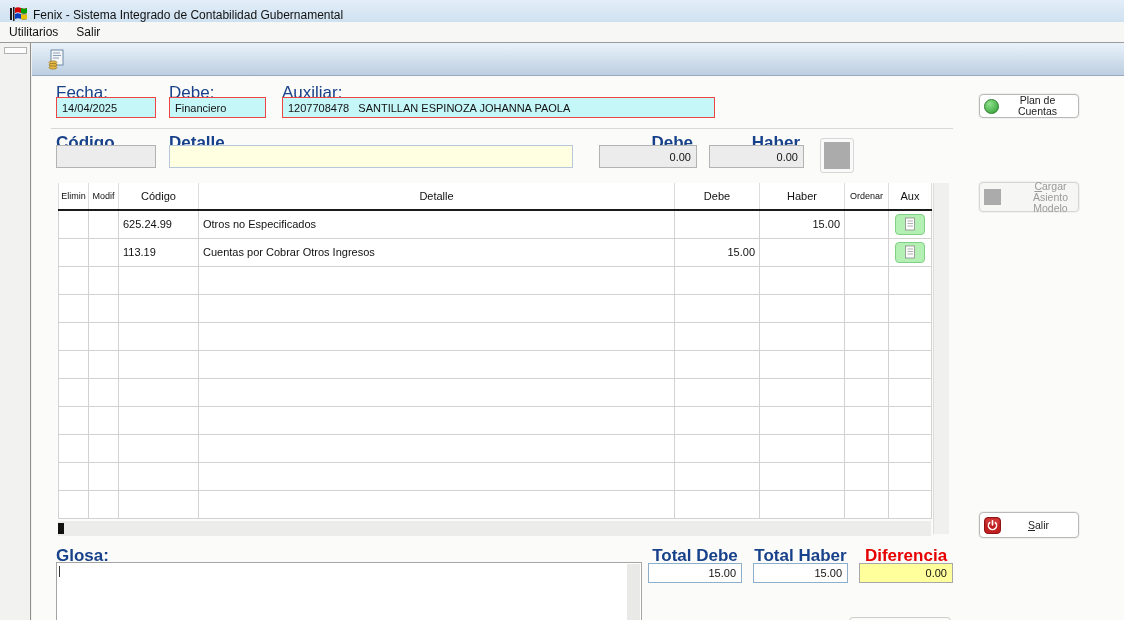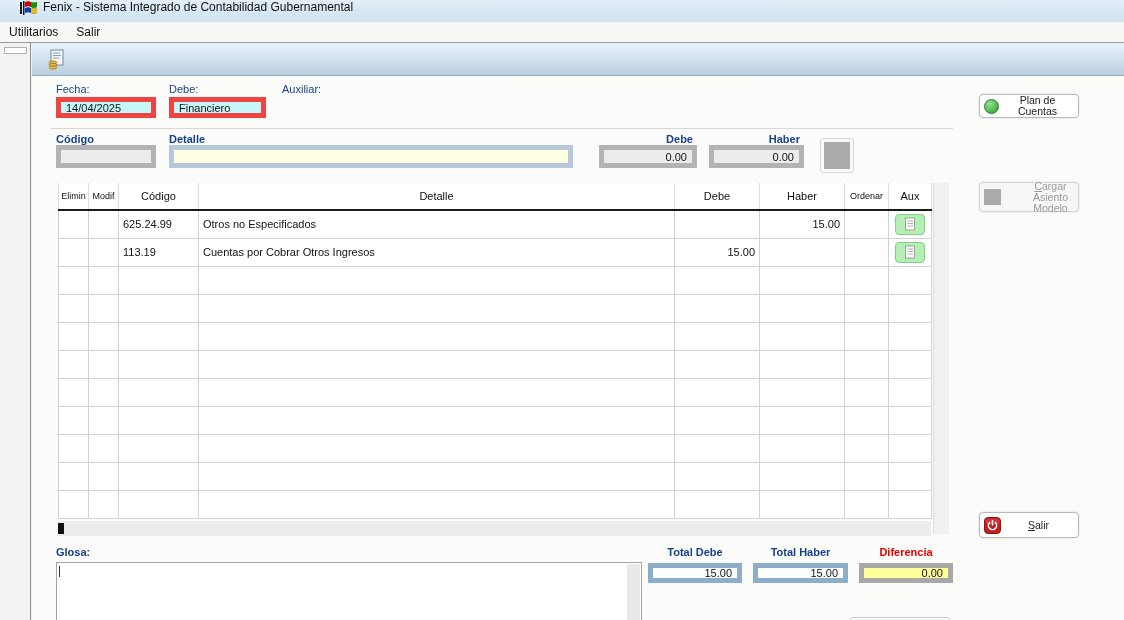--- a/index.html
+++ b/index.html
@@ -1,47 +1,47 @@
 <!DOCTYPE html>
 <html><head>
 <meta charset="utf-8">
 <style>
   * { margin:0; padding:0; box-sizing:border-box; }
   html,body { width:1124px; height:620px; font-family:"Liberation Sans", sans-serif; background:#e8e8e6; }
   #app { position:relative; width:1124px; height:620px; overflow:hidden; background:#f1f1ef; }
 
   
   .titlebar { position:absolute; left:0; top:0; width:1124px; height:22px;
-    background:linear-gradient(#e3eef9,#cfe1f0); display:flex; align-items:flex-start; padding-left:20px; }
+    background:linear-gradient(#e3eef9,#cfe1f0); display:flex; align-items:flex-end; padding-left:10px; }
   .win-icon { width:17px; height:16px; margin-right:6px; }
   .title-text { font-size:12px; color:#111; }
 
   
   .menubar { position:absolute; left:0; top:22px; width:1124px; height:21px; background:#f7f7f6;
     display:flex; align-items:center; border-bottom:1px solid #9b9b9b; }
   .menu-item { font-size:12px; color:#111; padding:4px 9px; cursor:default; }
 
   
   .left-strip { position:absolute; left:0; top:43px; width:31px; height:577px; background:#f2f2f0; border-right:1px solid #8f8f8f; }
   .left-grip { position:absolute; left:4px; top:4px; width:23px; height:7px; background:#fdfdfd; border:1px solid #b2b2b2; }
 
   .main { position:absolute; left:32px; top:43px; width:1092px; height:577px; }
   .toolbar { position:absolute; left:0; top:0; width:1092px; height:33px;
     background:linear-gradient(#e9f2fb,#bccee0); border-bottom:1px solid #97a9be; }
   .tb-icon { position:absolute; left:14px; top:6px; width:21px; height:21px; }
 
   .content { position:absolute; left:0; top:33px; width:1092px; height:544px; background:#fbfbf9; }
 
   
-  .lbl { position:absolute; font-size:11px; color:#17418a; }
+  .lbl { position:absolute; font-size:17px; color:#17418a; }
   .lbl.bold { font-weight:bold; }
   .lbl.red { color:#e60000; font-weight:bold; }
 
   
-  .field { position:absolute; height:21px; border:5px solid #ef4444; font-size:11px; color:#111;
+  .field { position:absolute; height:21px; border:1px solid #ef4444; font-size:11px; color:#111;
     display:flex; align-items:center; padding:0 5px; white-space:pre; overflow:hidden; }
   .cyan { background:#c5f6f8; }
   .grayf { background:#ececec; border-color:#b3b3b3; }
   .yellowf { background:#ffffe1; border-color:#b7c8da; }
   .whitef { background:#ffffff; border-color:#8caecb; }
   .ylw2 { background:#ffff9b; border-color:#a8a8a8; }
   .num { justify-content:flex-end; }
 
   .sep { position:absolute; height:1px; background:#d8d8d6; }
 
@@ -130,20 +130,21 @@
     </div>
 
     <div class="content">
 
       <div class="lbl" style="left:24px; top:7px;">Fecha:</div>
       <div class="lbl" style="left:137px; top:7px;">Debe:</div>
       <div class="lbl" style="left:250px; top:7px;">Auxiliar:</div>
 
       <div class="field cyan" style="left:24px; top:21px; width:100px;">14/04/2025</div>
       <div class="field cyan" style="left:137px; top:21px; width:97px;">Financiero</div>
+      <div class="field cyan" style="left:250px; top:21px; width:433px;">1207708478   SANTILLAN ESPINOZA JOHANNA PAOLA</div>
 
       <div class="sep" style="left:19px; top:52px; width:902px;"></div>
 
       <div class="lbl bold" style="left:24px; top:57px;">Código</div>
       <div class="lbl bold" style="left:137px; top:57px;">Detalle</div>
       <div class="lbl bold" style="left:567px; top:57px; width:94px; text-align:right;">Debe</div>
       <div class="lbl bold" style="left:677px; top:57px; width:91px; text-align:right;">Haber</div>
 
       <div class="field grayf" style="left:24px; top:69px; width:100px; height:23px;"></div>
       <div class="field yellowf" style="left:137px; top:69px; width:404px; height:23px;"></div>

